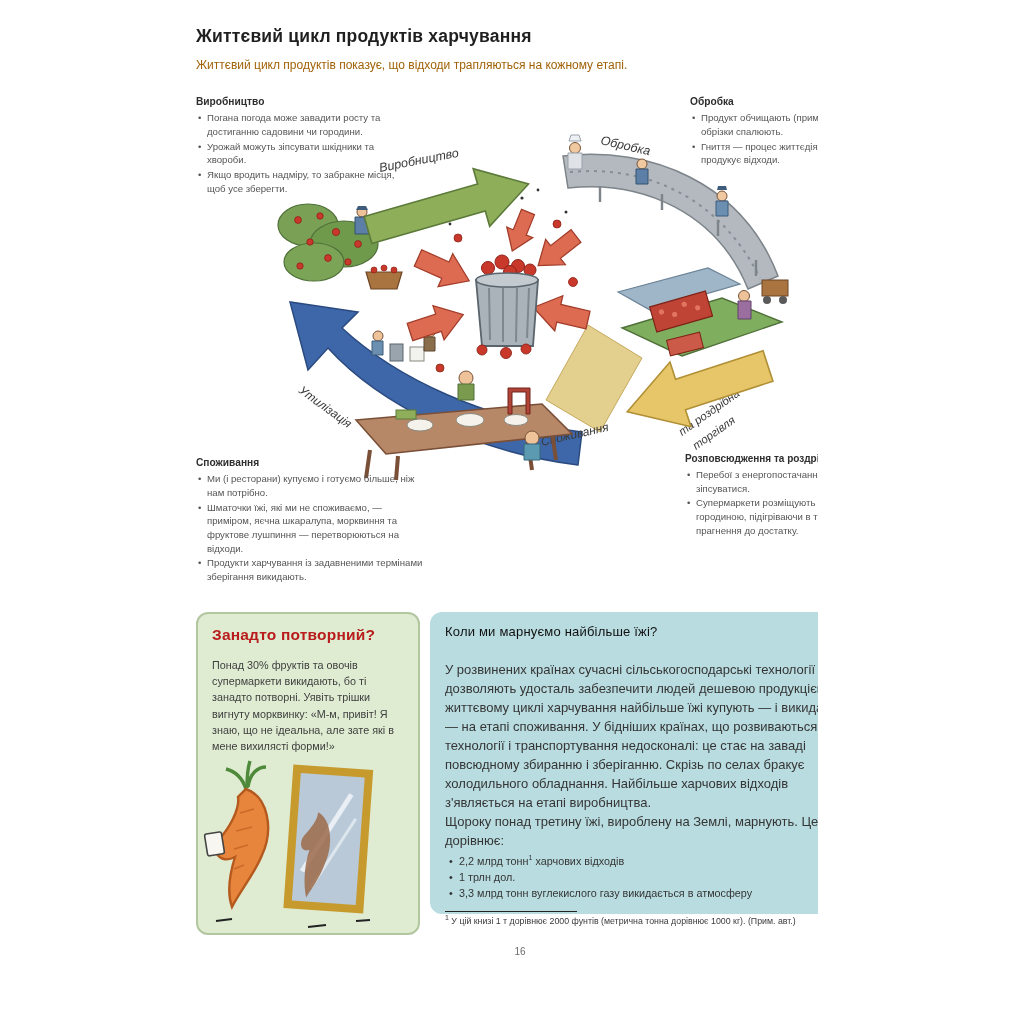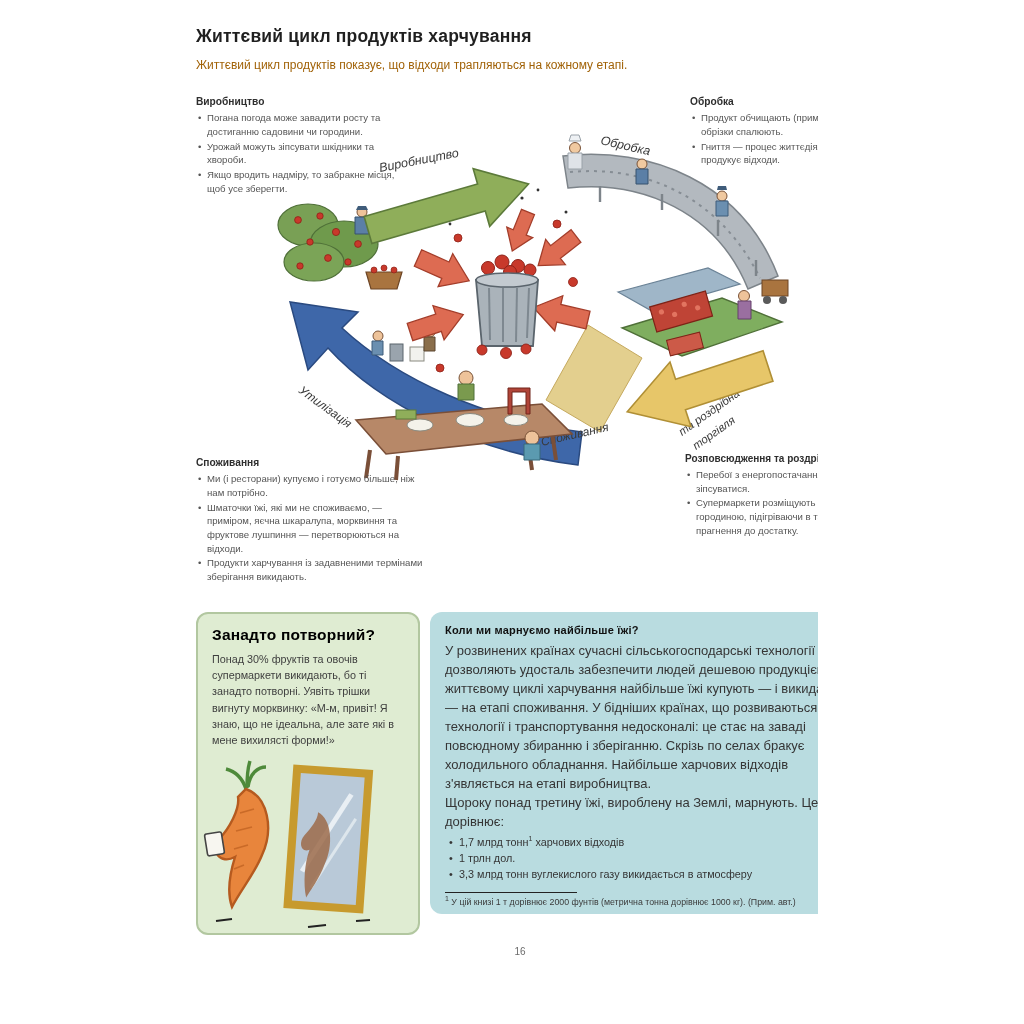--- a/index.html
+++ b/index.html
@@ -21,27 +21,27 @@
   .blk-consumption{left:196px;top:456px;width:232px;}
   .blk-distribution{left:638px;top:452px;width:256px;margin-left:47px;}
   .blk-distribution .bhead{font-size:10px;}
 
   .diagram{left:270px;top:120px;width:532px;height:362px;}
   .hand{font-family:"Liberation Sans",sans-serif;font-style:italic;fill:#3a3a3a;}
 
   .green-box{left:196px;top:612px;width:224px;height:323px;background:#dfecd2;
              border:2px solid #b2c7a0;border-radius:12px;box-sizing:border-box;
              padding:12px 14px 0 14px;}
-  .green-box .box-title{font-size:15.5px;font-weight:700;color:#000000;margin-bottom:7px;letter-spacing:.2px;}
+  .green-box .box-title{font-size:15.5px;font-weight:700;color:#b91c1c;margin-bottom:13px;letter-spacing:.2px;}
   .green-box .box-body{font-size:10.8px;line-height:1.5;color:#3e3e3e;}
   .carrot-wrap{position:absolute;left:-10px;bottom:-2px;width:226px;height:182px;pointer-events:none;}
 
   .teal-box{left:430px;top:612px;width:436px;height:302px;background:#b9dce0;
             border-radius:12px;box-sizing:border-box;padding:12px 15px 0 15px;}
-  .teal-box .box-title{font-size:11px;font-weight:700;color:#101010;margin-bottom:6px;letter-spacing:.2px;}
+  .teal-box .box-title{font-size:13px;font-weight:400;color:#101010;margin-bottom:22px;letter-spacing:.2px;}
   .teal-box p{margin:0;font-size:13px;line-height:1.46;color:#353535;}
   .teal-box ul{margin:2px 0 2px 0;padding:0;list-style:none;font-size:10.8px;line-height:1.5;color:#353535;}
   .teal-box li{position:relative;padding-left:14px;}
   .teal-box li::before{content:"\2022";position:absolute;left:4px;top:0;color:#353535;}
   .fn-rule{width:132px;border-top:1.3px solid #222;margin:10px 0 4px 0;}
   .fn{font-size:8.8px;color:#3a3a3a;line-height:1.3;}
   sup{font-size:7px;vertical-align:super;line-height:0;}
 
   .page-num{left:0;top:946px;width:1040px;text-align:center;font-size:10px;color:#6b6b6b;}
 </style>
@@ -295,21 +295,21 @@
         <rect x="18" y="80" width="17" height="22" rx="2" transform="rotate(-9 26 91)" fill="#f7f6f0" stroke="#444" stroke-width="1.6"></rect>
       </g>
     </svg>
   </div>
 
   <div class="abs teal-box">
     <div class="box-title">Коли ми марнуємо найбільше їжі?</div>
     <p>У розвинених країнах сучасні сільськогосподарські технології дозволяють удосталь забезпечити людей дешевою продукцією. У життєвому циклі харчування найбільше їжі купують — і викидають — на етапі споживання. У бідніших країнах, що розвиваються, технології і транспортування недосконалі: це стає на заваді повсюдному збиранню і зберіганню. Скрізь по селах бракує холодильного обладнання. Найбільше харчових відходів з'являється на етапі виробництва.</p>
     <p>Щороку понад третину їжі, вироблену на Землі, марнують. Це дорівнює:</p>
     <ul>
-      <li><span>1,7 млрд тонн</span><sup>1</sup><span> харчових відходів</span></li>
+      <li><span>2,2 млрд тонн</span><sup>1</sup><span> харчових відходів</span></li>
       <li><span>1 трлн дол.</span></li>
       <li><span>3,3 млрд тонн вуглекислого газу викидається в атмосферу</span></li>
     </ul>
     <div class="fn-rule"></div>
     <div class="fn"><sup>1</sup><span> У цій книзі 1 т дорівнює 2000 фунтів (метрична тонна дорівнює 1000 кг). (Прим. авт.)</span></div>
   </div>
 
   <div class="abs page-num">16</div>
 </div>
 

